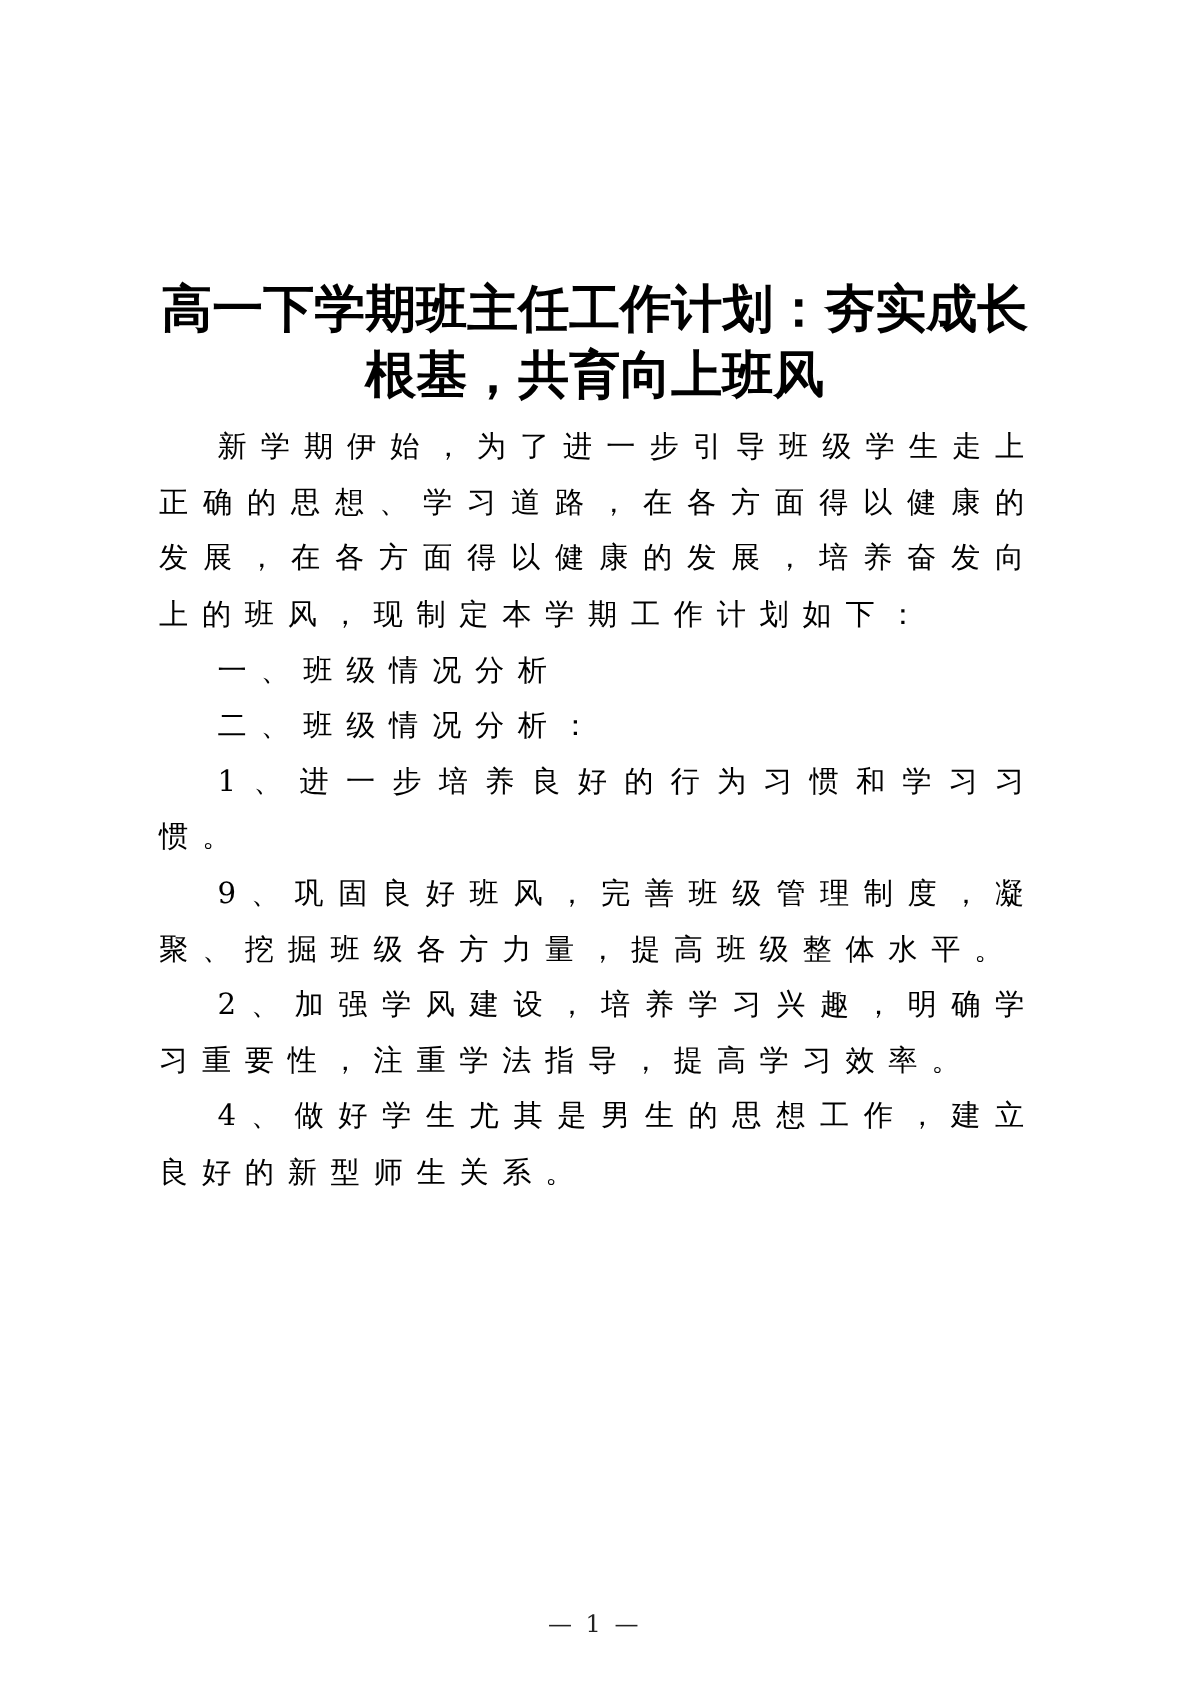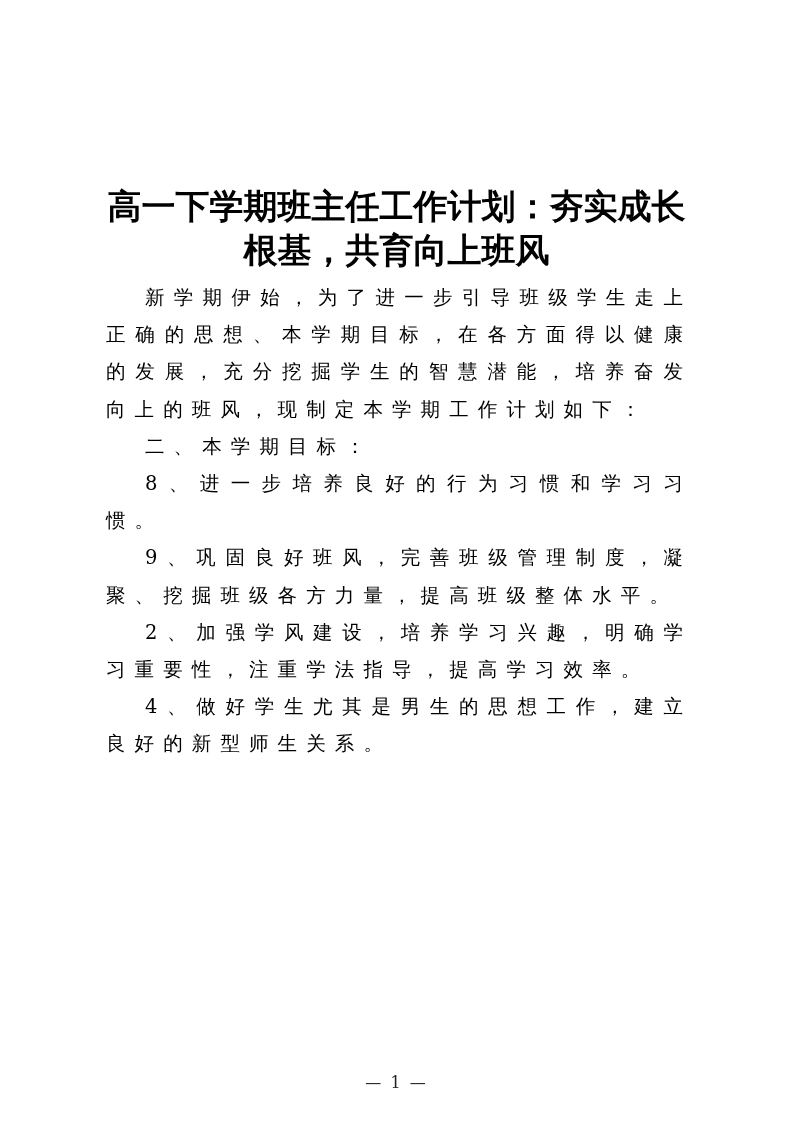--- a/index.html
+++ b/index.html
@@ -15,22 +15,23 @@
   .body p.heading { font-family: "DejaVu Sans", "Liberation Sans", sans-serif; }
   .footer { position: absolute; left: 0; width: 793px; top: 1037px; text-align: center;
             font-size: 16px; color: #222; letter-spacing: 2px; }
 </style>
 </head>
 <body>
 
 <div class="page">
   <div class="title">高一下学期班主任工作计划：夯实成长根基，共育向上班风</div>
   <div class="body">
-    <p>新学期伊始，为了进一步引导班级学生走上正确的思想、本学期目标，在各方面得以健康的发展，充分挖掘学生的智慧潜能，培养奋发向上的班风，现制定本学期工作计划如下：</p>
-    <p class="heading">二、本学期目标：</p>
-    <p>8、进一步培养良好的行为习惯和学习习惯。</p>
+    <p>新学期伊始，为了进一步引导班级学生走上正确的思想、学习道路，在各方面得以健康的发展，在各方面得以健康的发展，培养奋发向上的班风，现制定本学期工作计划如下：</p>
+    <p class="heading">一、班级情况分析</p>
+    <p class="heading">二、班级情况分析：</p>
+    <p>1、进一步培养良好的行为习惯和学习习惯。</p>
     <p>9、巩固良好班风，完善班级管理制度，凝聚、挖掘班级各方力量，提高班级整体水平。</p>
     <p>2、加强学风建设，培养学习兴趣，明确学习重要性，注重学法指导，提高学习效率。</p>
     <p>4、做好学生尤其是男生的思想工作，建立良好的新型师生关系。</p>
 
   </div>
   <div class="footer">— 1 —</div>
 </div>
 
 </body></html>

